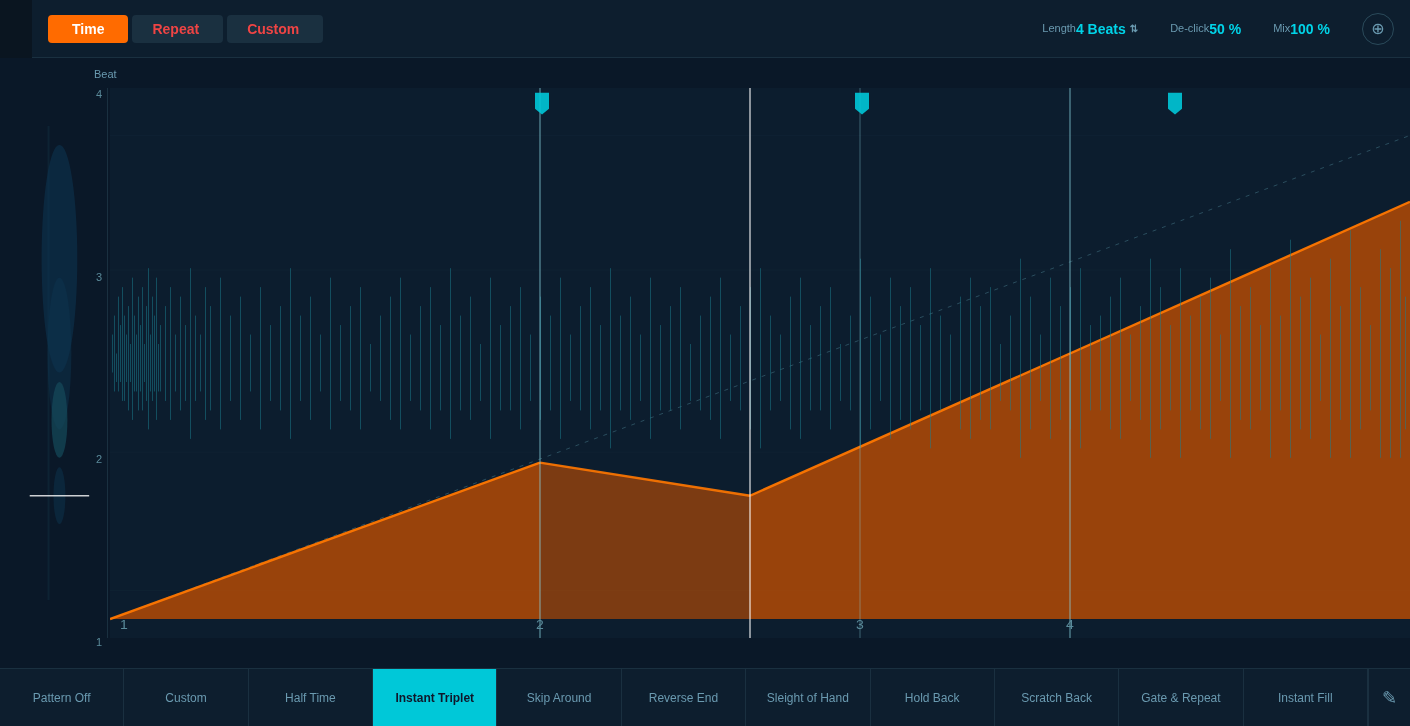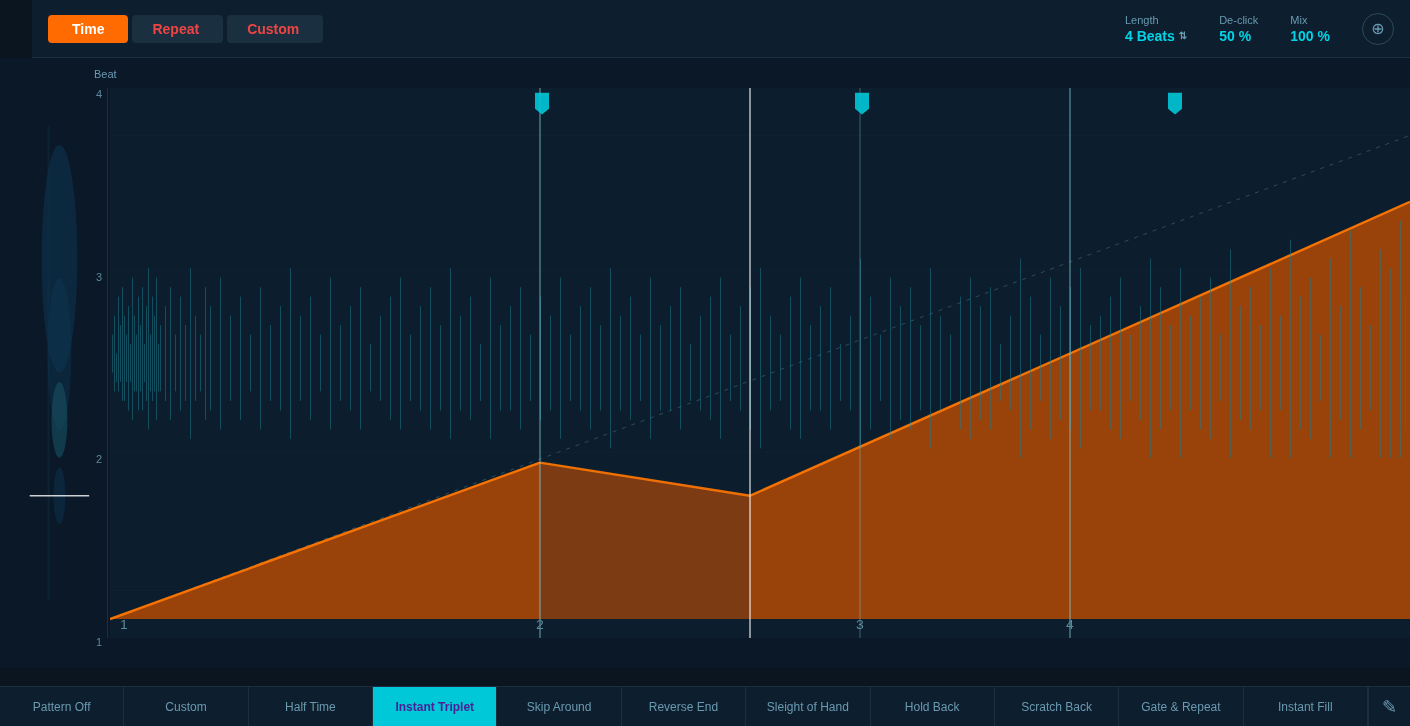--- a/index.html
+++ b/index.html
@@ -54,21 +54,22 @@
       right: 16px;
       top: 50%;
       transform: translateY(-50%);
       display: flex;
       align-items: center;
       gap: 32px;
     }
 
     .header-control {
       display: flex;
-      flex-direction: column;
+      flex-direction: row;
+      align-items: center;
     }
 
     .header-control .label {
       font-size: 11px;
       color: #6a9ab0;
       margin-bottom: 2px;
     }
 
     .header-control .value {
       font-size: 14px;
@@ -161,21 +162,21 @@
       overflow: hidden;
     }
 
     .mini-waveform-svg {
       width: 100%;
       height: 100%;
     }
 
     
     .bottom-bar {
-      height: 40px;
+      height: 58px;
       background: #0d1e2e;
       border-top: 1px solid #1a3040;
       display: flex;
       align-items: stretch;
       position: absolute;
       bottom: 0;
       left: 0;
       right: 0;
     }
 
@@ -190,21 +191,21 @@
       cursor: pointer;
       display: flex;
       align-items: center;
       justify-content: center;
       text-align: center;
       transition: background 0.15s;
     }
 
     .bottom-btn.active {
       background: #00c8d8;
-      color: #4c1d95;
+      color: #0f172a;
       font-weight: 700;
     }
 
     .bottom-btn:last-child {
       flex: 0 0 42px;
       border-right: none;
     }
 
     .edit-icon-btn {
       flex: 0 0 42px;

